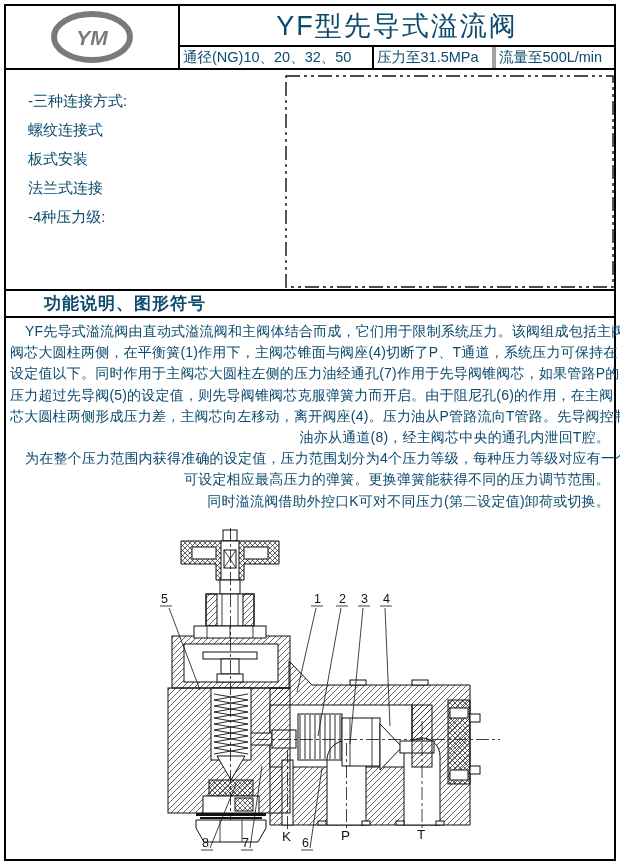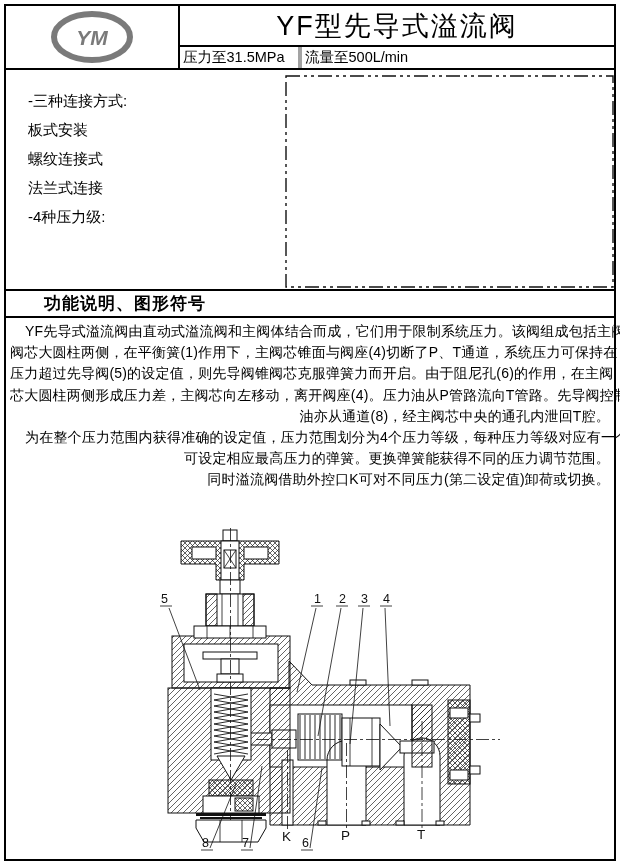--- a/index.html
+++ b/index.html
@@ -1,17 +1,17 @@
 <!DOCTYPE html>
 <html><head>
 <meta charset="utf-8">
 <style>
   html,body{margin:0;padding:0;background:#e8e8e8;}
   .page{position:relative;width:620px;height:865px;background:#fff;
-        font-family:"Liberation Sans","DejaVu Sans",sans-serif;color:#000000;overflow:hidden;}
+        font-family:"Liberation Sans","DejaVu Sans",sans-serif;color:#0c4a6e;overflow:hidden;}
   .frame{position:absolute;left:4px;top:4px;right:4px;bottom:4px;border:2px solid #000;}
   .line{position:absolute;background:#000;}
   
   .logo-cell{position:absolute;left:6px;top:6px;width:172px;height:62px;
              display:flex;align-items:center;justify-content:center;}
   .logo-svg{display:block;}
   .logo-text{font:italic 700 21px "Liberation Sans",sans-serif;}
   .title-cell{position:absolute;left:180px;top:6px;width:434px;height:39px;
               display:flex;align-items:center;justify-content:center;
               font-size:27px;letter-spacing:2px;}
@@ -47,40 +47,42 @@
   <div class="line" style="left:6px;top:316px;width:608px;height:2px;"></div>
 
   <div class="logo-cell">
     <svg class="logo-svg" width="96" height="56" viewBox="0 0 96 56">
       <ellipse cx="48" cy="28" rx="38" ry="23" fill="none" stroke="#7a7a7a" stroke-width="6"></ellipse>
       <text class="logo-text" x="48" y="36" text-anchor="middle" fill="#7a7a7a">YM</text>
     </svg>
   </div>
   <div class="title-cell">YF型先导式溢流阀</div>
   <div class="spec-row">
+    <div class="spec spec1">通径(NG)10、20、32、50</div>
     <div class="spec spec2">压力至31.5MPa</div>
     <div class="spec spec3">流量至500L/min</div>
   </div>
 
   <div class="features">
     <div>-三种连接方式:</div>
+    <div>螺纹连接式</div>
     <div>板式安装</div>
-    <div>螺纹连接式</div>
     <div>法兰式连接</div>
     <div>-4种压力级:</div>
   </div>
   <svg class="symbol-box" width="330" height="214" viewBox="0 0 330 214">
     <rect x="1" y="1" width="327" height="211" fill="none" stroke="#111" stroke-width="1.4" stroke-dasharray="14 4 3 4 3 4"></rect>
   </svg>
 
   <div class="section-bar">功能说明、图形符号</div>
 
   <div class="description">
     <div class="ind">YF先导式溢流阀由直动式溢流阀和主阀体结合而成，它们用于限制系统压力。该阀组成包括主阀</div>
     <div>阀芯大圆柱两侧，在平衡簧(1)作用下，主阀芯锥面与阀座(4)切断了P、T通道，系统压力可保持在</div>
+    <div>设定值以下。同时作用于主阀芯大圆柱左侧的压力油经通孔(7)作用于先导阀锥阀芯，如果管路P的</div>
     <div>压力超过先导阀(5)的设定值，则先导阀锥阀芯克服弹簧力而开启。由于阻尼孔(6)的作用，在主阀</div>
     <div>芯大圆柱两侧形成压力差，主阀芯向左移动，离开阀座(4)。压力油从P管路流向T管路。先导阀控制</div>
     <div>油亦从通道(8)，经主阀芯中央的通孔内泄回T腔。</div>
     <div class="ind">为在整个压力范围内获得准确的设定值，压力范围划分为4个压力等级，每种压力等级对应有一个</div>
     <div>可设定相应最高压力的弹簧。更换弹簧能获得不同的压力调节范围。</div>
     <div class="ind">同时溢流阀借助外控口K可对不同压力(第二设定值)卸荷或切换。</div>
   </div>
 
   <svg class="drawing" width="620" height="330" viewBox="0 0 620 330">
     <defs>

